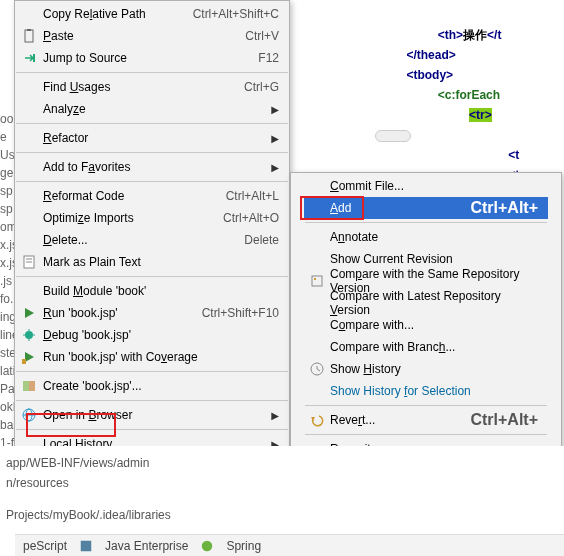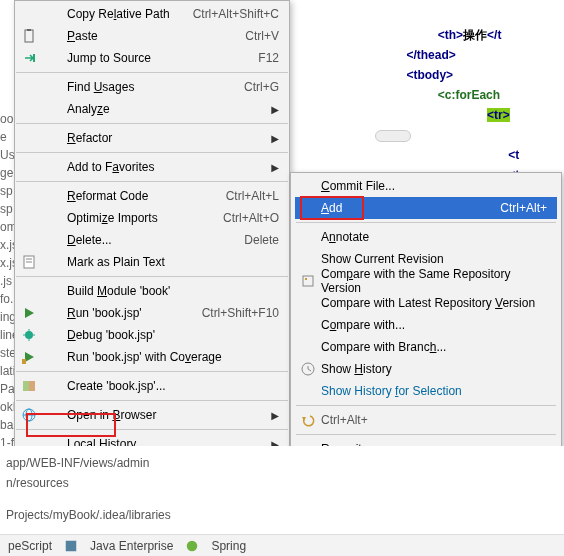--- a/index.html
+++ b/index.html
@@ -2,46 +2,46 @@
 <html><head>
 <meta charset="utf-8">
 <style>
 * { margin: 0; padding: 0; box-sizing: border-box; font-family: "Segoe UI", Arial, sans-serif; font-size: 12px; }
 body { width: 564px; height: 556px; overflow: hidden; background: #fff; position: relative; }
 
 .bg-code { position: absolute; right: 0; top: 0; width: 280px; height: 180px; background: #fff; padding: 5px; font-family: Consolas, monospace; font-size: 13px; line-height: 20px; white-space: pre; overflow: hidden; }
 .bg-code .tag { color: #000080; font-weight: bold; }
 .bg-code .text { color: #000; font-weight: bold; }
 .bg-code .c-tag { color: #207020; font-weight: bold; }
-.bg-code .sel { background: #84cc16; margin-left: 18px; }
+.bg-code .sel { background: #84cc16; }
 .bg-code .pill { display:inline-block; background:#eee; border:1px solid #ccc; border-radius:10px; width:36px; height:12px; vertical-align:middle; }
 
 .bg-bottom { position: absolute; left: 0; bottom: 0; right: 0; height: 110px; background: #fff; padding: 4px 6px; color: #555; font-size: 12px; }
 .bg-bottom .line { margin: 6px 0; }
-.bg-bottom .bar { position: absolute; bottom: 0; left: 0; right: 0; height: 22px; background: #f3f3f3; border-top: 1px solid #ddd; display: flex; align-items: center; gap: 12px; padding: 0 8px; color: #444; }
+.bg-bottom .bar { position: absolute; bottom: 0; left: 15px; right: 0; height: 22px; background: #f3f3f3; border-top: 1px solid #ddd; display: flex; align-items: center; gap: 12px; padding: 0 8px; color: #444; }
 .bg-bottom .bar .icon { width: 14px; height: 14px; display: inline-block; }
 .watermark { position: absolute; right: 20px; bottom: 30px; color: #999; font-family: Arial; font-size: 13px; opacity: 0.6; }
 
 .sidebar-labels { position: absolute; left: 0; top: 110px; width: 20px; font-size: 10px; color: #666; line-height: 18px; }
 
 .menu { position: absolute; left: 14px; top: 0; width: 276px; background: #f2f2f2; border: 1px solid #b0b0b0; box-shadow: 2px 2px 6px rgba(0,0,0,0.25); padding: 2px 0; }
 .menu .item { display: flex; align-items: center; height: 22px; padding: 0 10px 0 4px; cursor: default; color: #000; }
 .menu .item .icon { width: 20px; height: 16px; display: flex; align-items: center; justify-content: center; flex-shrink: 0; }
-.menu .item .label { flex: 1; padding-left: 4px; margin-left: 24px; }
+.menu .item .label { flex: 1; padding-left: 4px; }
 .menu .item .shortcut { color: #555; font-size: 12px; }
 .menu .item .arrow { width: 10px; text-align: right; color: #333; font-size: 10px; }
 .menu .sep { height: 1px; background: #c8c8c8; margin: 3px 1px; }
 .menu .item.hl { background: #2f6fd0; color: #fff; }
 .menu .item.hl .shortcut, .menu .item.hl .arrow { color: #fff; }
 
-.submenu { position: absolute; left: 290px; top: 172px; width: 272px; background: #f2f2f2; border: 1px solid #b0b0b0; box-shadow: 2px 2px 6px rgba(0,0,0,0.25); padding: 2px 4px; }
+.submenu { position: absolute; left: 290px; top: 172px; width: 272px; background: #f2f2f2; border: 1px solid #b0b0b0; box-shadow: 2px 2px 6px rgba(0,0,0,0.25); padding: 2px 13px; }
 .submenu .item { display: flex; align-items: center; height: 22px; padding: 0 10px 0 26px; cursor: default; color: #000; }
 .submenu .item .icon { position: absolute; left: 4px; width: 18px; height: 16px; display: flex; align-items: center; justify-content: center; }
 .submenu .item .label { flex: 1; }
-.submenu .item .shortcut { color: #555; font-size: 12px; }
+.submenu .item .shortcut { color: #555; font-size: 16px; font-weight: bold; }
 .submenu .item.hl { background: #2f6fd0; color: #fff; gap: 48px; }
 .submenu .item.hl .shortcut { color: #fff; }
 .submenu .item.disabled { color: #0369a1; }
 .submenu .sep { height: 1px; background: #c8c8c8; margin: 3px 1px; }
 
 .red-box1 { position: absolute; left: 26px; top: 413px; width: 90px; height: 24px; border: 2px solid #e02020; pointer-events: none; }
 .red-box2 { position: absolute; left: 300px; top: 196px; width: 64px; height: 24px; border: 2px solid #e02020; pointer-events: none; }
 
 u.m { text-decoration: underline; }
 </style>
@@ -320,20 +320,21 @@
       <span class="shortcut"></span>
     </div>
     <div class="sep"></div>
     <div class="item" style="position: relative;">
       <span class="icon">
         <svg width="16" height="16" viewBox="0 0 16 16">
           <path d="M10 4 A5 5 0 1 1 4 7" fill="none" stroke="#c93" stroke-width="1.5"></path>
           <polygon points="2,5 6,5 4,9" fill="#c93"></polygon>
         </svg>
       </span>
+      <span class="label">Reve<u class="m">r</u>t...</span>
       <span class="shortcut">Ctrl+Alt+</span>
     </div>
     <div class="sep"></div>
     <div class="item" style="position: relative;">
       <span class="label">Repositor<u class="m">y</u></span>
       <span class="shortcut"></span>
     </div>
   </div>
 
 <div class="red-box1"></div>

